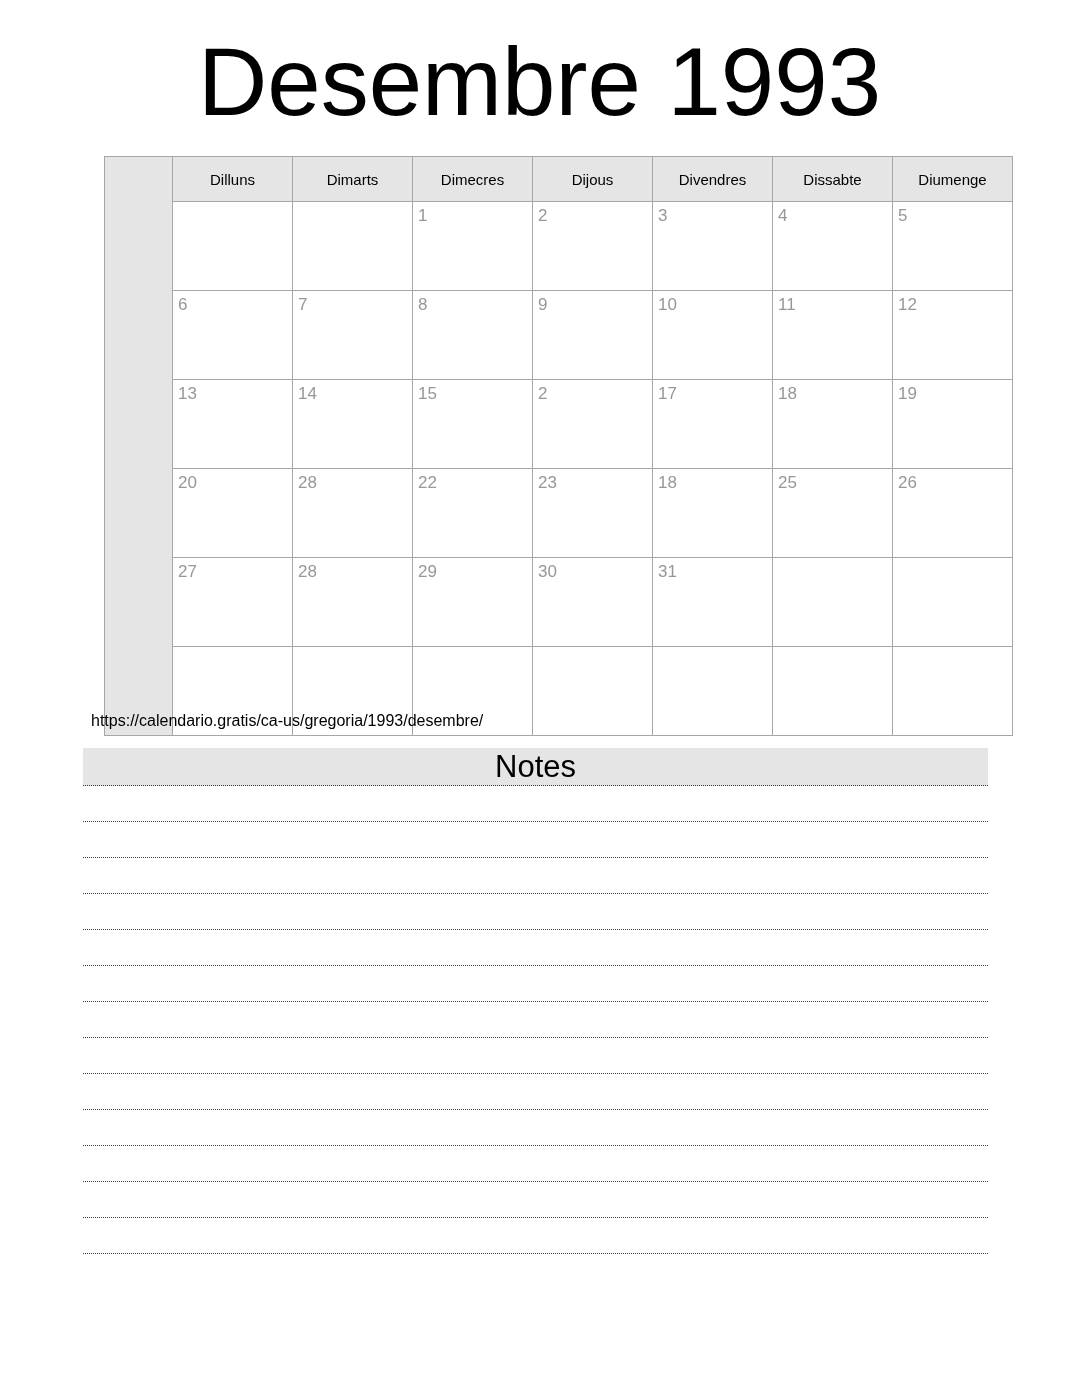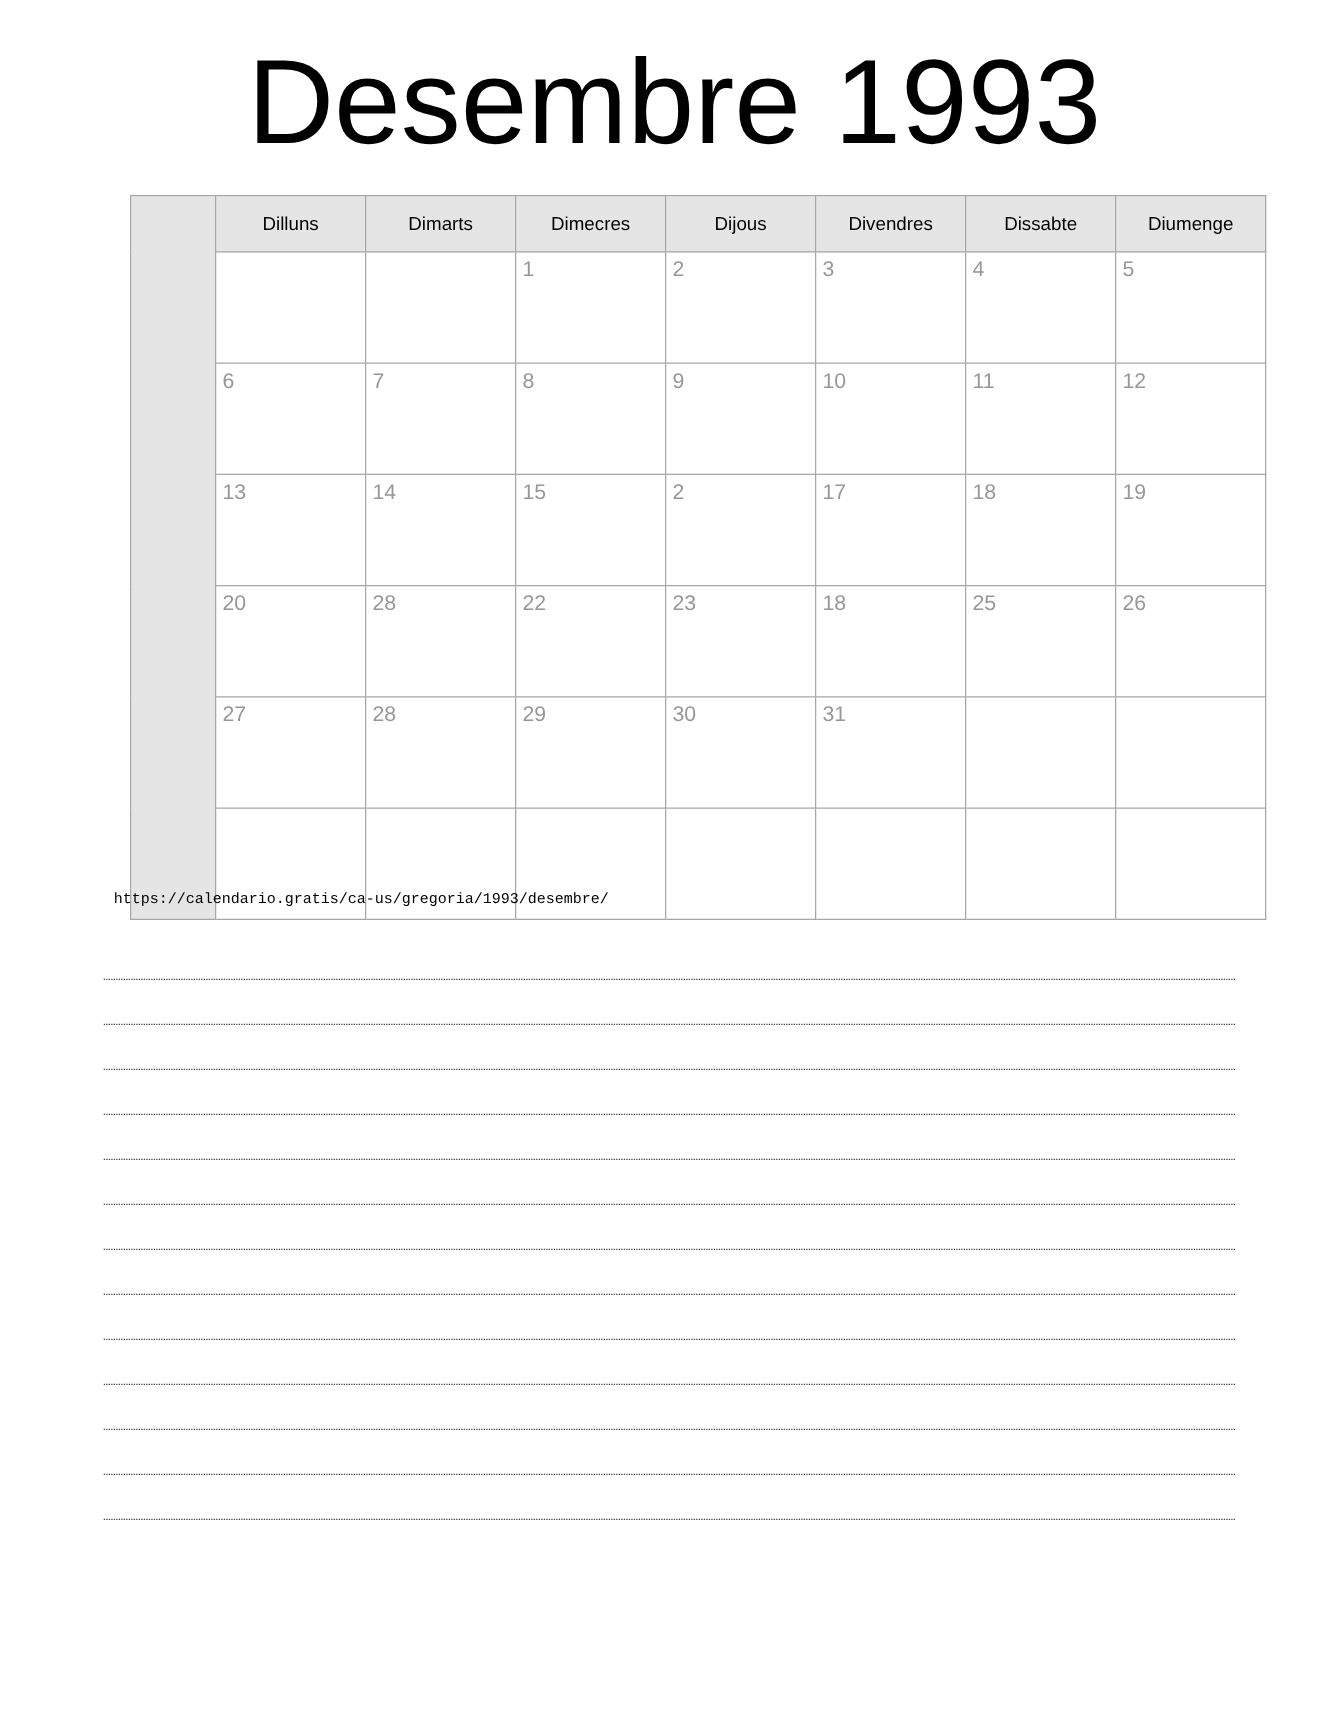--- a/index.html
+++ b/index.html
@@ -33,21 +33,21 @@
     font-size:15px;font-weight:400;text-align:center;
     vertical-align:middle;color:var(--text);
   }
   td.day{
     height:84px;vertical-align:top;text-align:left;
     font-size:17px;color:var(--day-number);
     padding:4px 0 0 5px;background:#ffffff;
   }
   .source-url{
     position:absolute;left:91px;top:712px;
-    font-size:12px;color:var(--text);font-family:Liberation Mono, monospace;
+    font-size:16px;color:var(--text);
   }
   .notes{
     position:absolute;left:83px;top:748px;width:905px;
   }
   .notes-header{
     height:37px;background:var(--header-bg);
     border-bottom:1px dotted var(--dotted);
     text-align:center;color:var(--text);
   }
   .notes-header span{
@@ -127,20 +127,23 @@
         <td class="day"></td>
         <td class="day"></td>
         <td class="day"></td>
       </tr>
     </tbody>
 </table>
 
 <div class="source-url">https://calendario.gratis/ca-us/gregoria/1993/desembre/</div>
 
 <div class="notes">
+  <div class="notes-header">
+    <span>Notes</span>
+  </div>
   <div id="note-lines">
       <div class="note-line"></div>
       <div class="note-line"></div>
       <div class="note-line"></div>
       <div class="note-line"></div>
       <div class="note-line"></div>
       <div class="note-line"></div>
       <div class="note-line"></div>
       <div class="note-line"></div>
       <div class="note-line"></div>

